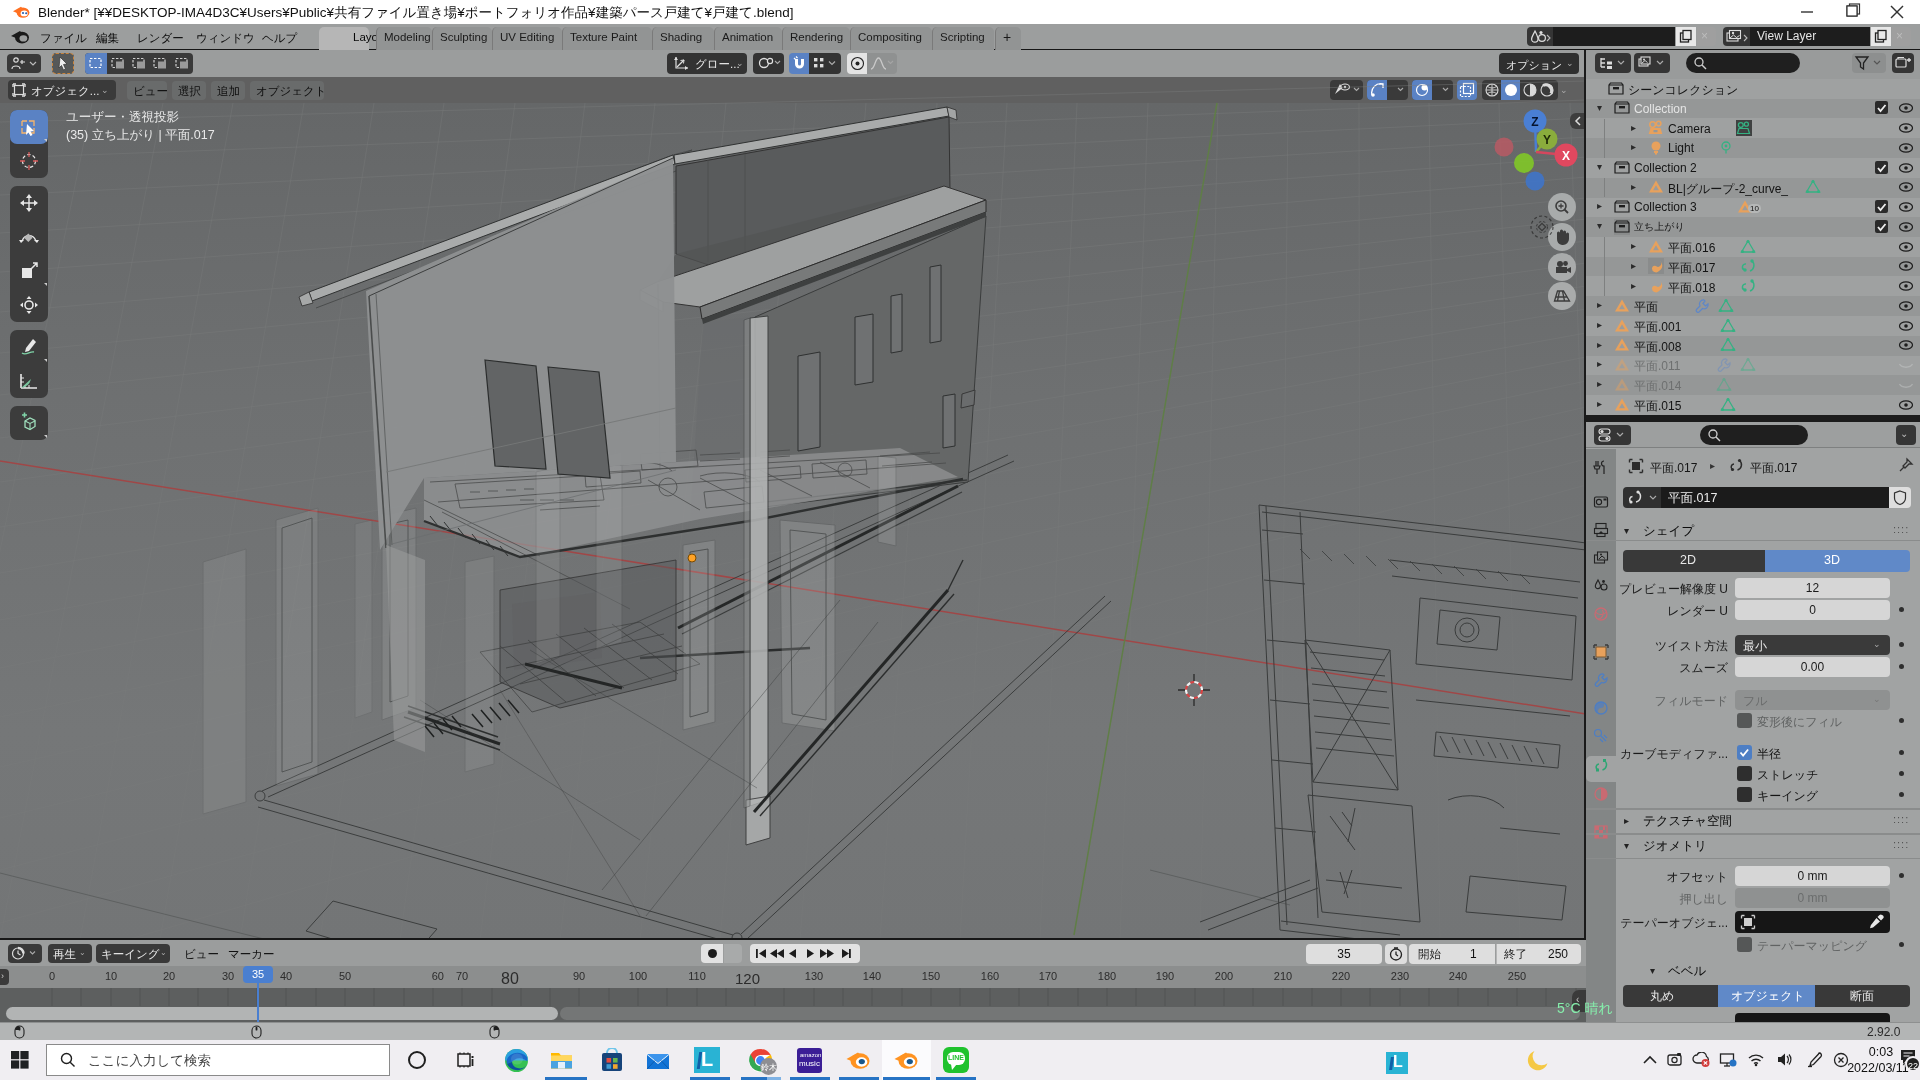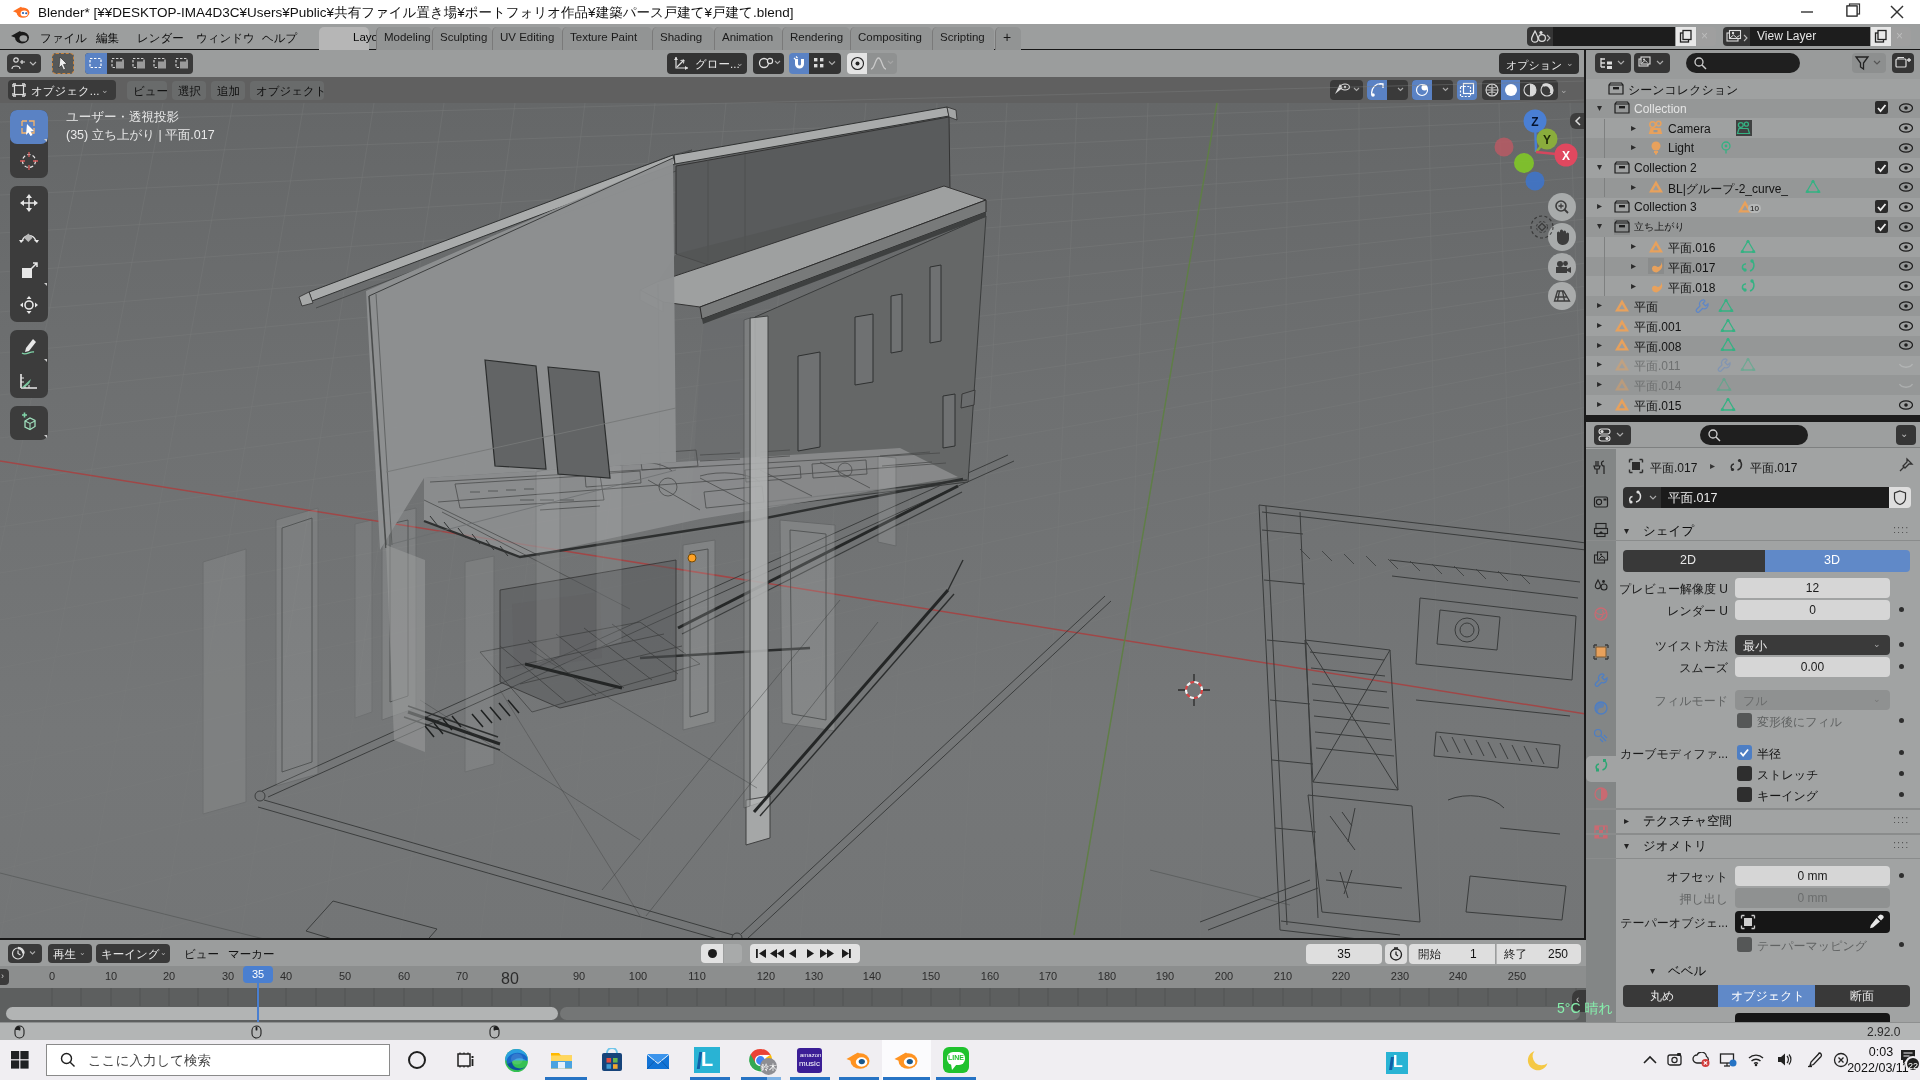--- a/index.html
+++ b/index.html
@@ -1083,27 +1083,27 @@
 <div class="abs" style="left:1496px;top:944px;width:85px;height:20px;background:#dedede;border-radius:0 4px 4px 0;border-left:1px solid #b5b5b5;"></div>
 <div class="tx" style="left:1504px;top:947px;font-size:11.5px;color:#222;">終了</div>
 <div class="tx" style="left:1548px;top:947px;font-size:12px;color:#111;">250</div>
 <div class="abs" style="left:0;top:966px;width:1586px;height:22px;background:#8c8e8e;"></div>
 <div class="tx" style="left:32px;top:970px;width:40px;text-align:center;font-size:11px;color:#2c2c2c;">0</div>
 <div class="tx" style="left:91px;top:970px;width:40px;text-align:center;font-size:11px;color:#2c2c2c;">10</div>
 <div class="tx" style="left:149px;top:970px;width:40px;text-align:center;font-size:11px;color:#2c2c2c;">20</div>
 <div class="tx" style="left:208px;top:970px;width:40px;text-align:center;font-size:11px;color:#2c2c2c;">30</div>
 <div class="tx" style="left:266px;top:970px;width:40px;text-align:center;font-size:11px;color:#2c2c2c;">40</div>
 <div class="tx" style="left:325px;top:970px;width:40px;text-align:center;font-size:11px;color:#2c2c2c;">50</div>
-<div class="tx" style="left:384px;top:970px;width:40px;text-align:center;font-size:11px;color:#2c2c2c;">60</div>
+<div class="tx" style="left:404px;top:970px;width:40px;text-align:right;font-size:11px;color:#2c2c2c;">60</div>
 <div class="tx" style="left:442px;top:970px;width:40px;text-align:center;font-size:11px;color:#2c2c2c;">70</div>
 <div class="tx" style="left:501px;top:970px;width:40px;text-align:left;font-size:16px;color:#2c2c2c;">80</div>
 <div class="tx" style="left:559px;top:970px;width:40px;text-align:center;font-size:11px;color:#2c2c2c;">90</div>
 <div class="tx" style="left:618px;top:970px;width:40px;text-align:center;font-size:11px;color:#2c2c2c;">100</div>
 <div class="tx" style="left:677px;top:970px;width:40px;text-align:center;font-size:11px;color:#2c2c2c;">110</div>
-<div class="tx" style="left:735px;top:970px;width:40px;text-align:right;font-size:11px;color:#2c2c2c;">120</div>
+<div class="tx" style="left:735px;top:970px;width:40px;text-align:left;font-size:15px;color:#2c2c2c;">120</div>
 <div class="tx" style="left:794px;top:970px;width:40px;text-align:center;font-size:11px;color:#2c2c2c;">130</div>
 <div class="tx" style="left:852px;top:970px;width:40px;text-align:center;font-size:11px;color:#2c2c2c;">140</div>
 <div class="tx" style="left:911px;top:970px;width:40px;text-align:center;font-size:11px;color:#2c2c2c;">150</div>
 <div class="tx" style="left:970px;top:970px;width:40px;text-align:center;font-size:11px;color:#2c2c2c;">160</div>
 <div class="tx" style="left:1028px;top:970px;width:40px;text-align:center;font-size:11px;color:#2c2c2c;">170</div>
 <div class="tx" style="left:1087px;top:970px;width:40px;text-align:center;font-size:11px;color:#2c2c2c;">180</div>
 <div class="tx" style="left:1145px;top:970px;width:40px;text-align:center;font-size:11px;color:#2c2c2c;">190</div>
 <div class="tx" style="left:1204px;top:970px;width:40px;text-align:center;font-size:11px;color:#2c2c2c;">200</div>
 <div class="tx" style="left:1263px;top:970px;width:40px;text-align:center;font-size:11px;color:#2c2c2c;">210</div>
 <div class="tx" style="left:1321px;top:970px;width:40px;text-align:center;font-size:11px;color:#2c2c2c;">220</div>

